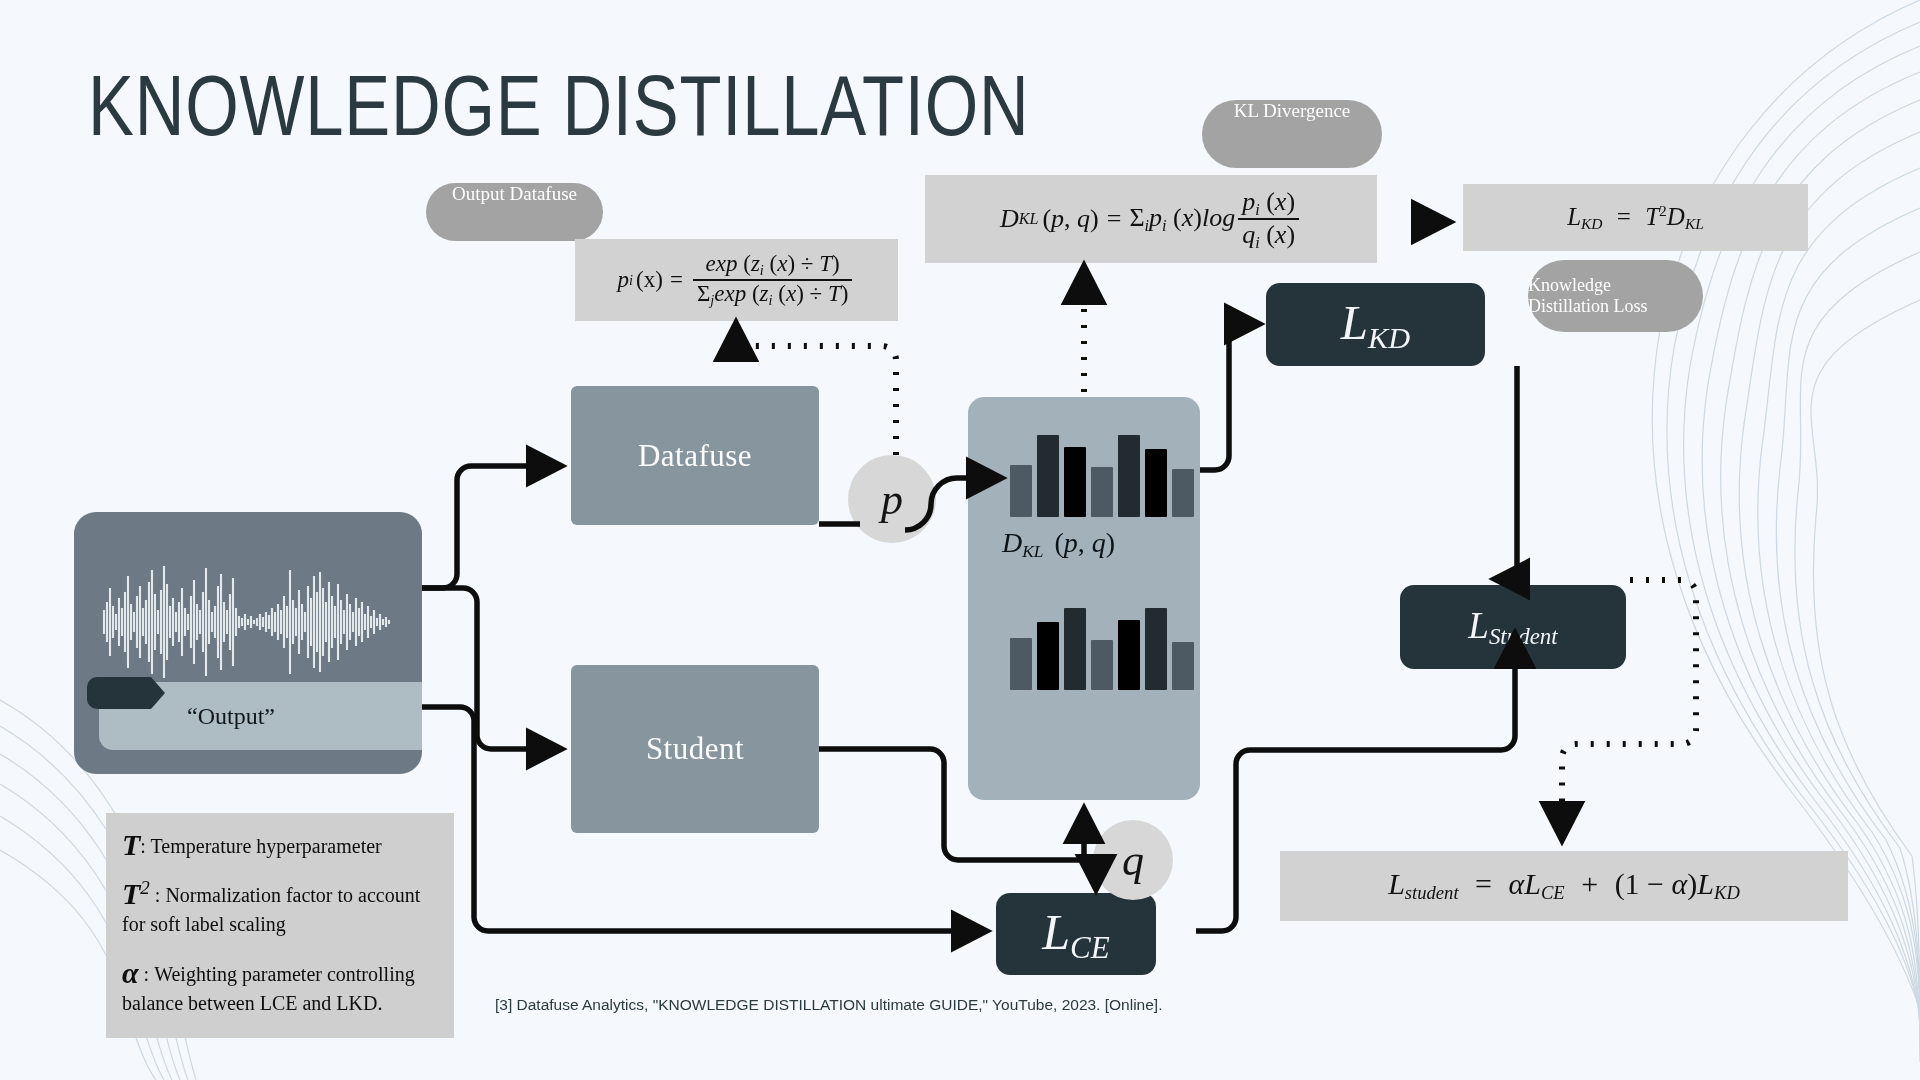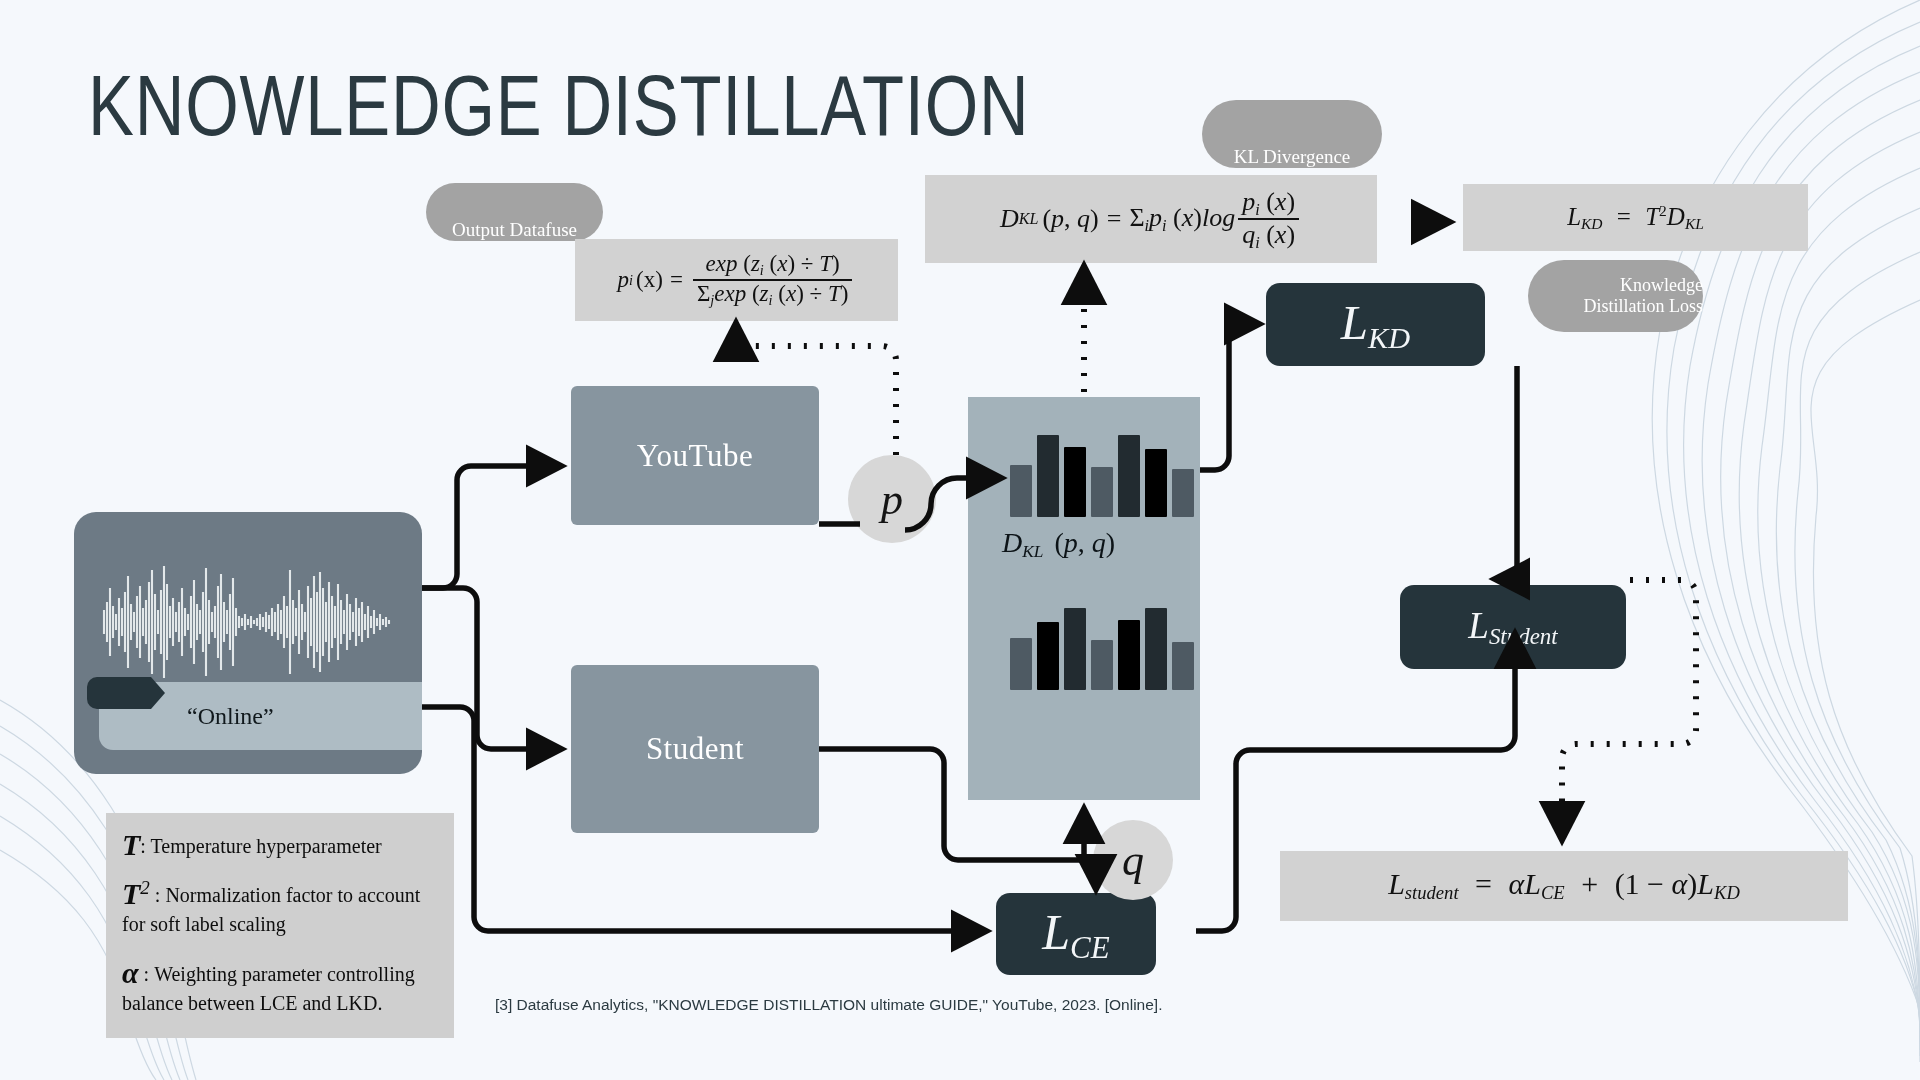--- a/index.html
+++ b/index.html
@@ -23,21 +23,21 @@
     font-size:86px;line-height:1;letter-spacing:1px;
     color:#2b3a41;font-weight:300;
     transform:scaleX(.80);transform-origin:left top;
     white-space:nowrap;
   }
 
   
   .pill{
     background:#a3a3a3;color:#ffffff;border-radius:999px;
     font-family:"Liberation Serif",serif;
-    display:flex;align-items:flex-end;justify-content:center;
+    display:flex;align-items:flex-start;justify-content:center;
     text-align:center;line-height:1.15;
   }
 
   
   .fbox{
     background:#d2d2d2;color:#111;
     display:flex;align-items:center;justify-content:center;
     font-family:"Liberation Serif",serif;
   }
 
@@ -75,21 +75,21 @@
     background:#cfcfcf;color:#0d0d0d;
     font-family:"Liberation Serif",serif;font-size:20px;line-height:1.22;
     padding:14px 16px 16px 16px;
     margin-top:20px;
   }
   .legend .row{margin-bottom:12px;}
   .legend .sym{font-size:30px;font-style:italic;font-weight:600;vertical-align:-2px;}
   .legend .sup{font-size:19px;vertical-align:8px;font-style:italic;}
 
   
-  .distpanel{background:#a3b2ba;border-radius:0;text-align:right;}
+  .distpanel{background:#a3b2ba;border-radius:16px;text-align:right;}
   .bars{position:absolute;display:flex;align-items:flex-end;gap:5px;}
   .bar{width:22px;border-radius:1px;}
   .dkl-label{
     position:absolute;font-family:"Liberation Serif",serif;
     color:#0c1317;font-size:28px;white-space:nowrap;
   }
 
   
   .cite{
     position:absolute;left:495px;top:996px;
@@ -297,38 +297,38 @@
           <line x1="309" y1="67" x2="309" y2="73"></line>
         <line x1="312" y1="65" x2="312" y2="75"></line>
           <line x1="315" y1="68" x2="315" y2="72"></line>
       </g>
     </svg>
 
     <div class="labelchip" style="left:25px;top:170px;width:298px;height:68px;padding-left:88px;font-size:24px;">
       <svg width="84" height="54" viewBox="0 0 84 54" style="position:absolute;left:-14px;top:-11px;">
         <path d="M12,6 H66 L80,22 L66,38 H12 A10,10 0 0 1 2,28 V16 A10,10 0 0 1 12,6 Z" fill="#25343b"></path>
       </svg>
-      <span>“Online”</span>
+      <span>“Output”</span>
     </div>
   </div>
 
   <div class="n legend" style="left:106px;top:793px;width:348px;height:225px;">
     <div class="row">
       <span class="sym">T</span><span>: Temperature hyperparameter</span>
     </div>
     <div class="row">
       <span class="sym">T</span><span class="sup">2</span> <span>: Normalization factor to account for soft label scaling</span>
     </div>
     <div class="row" style="margin-top:18px;">
       <span class="sym">α</span> <span>: Weighting parameter controlling balance between LCE and LKD.</span>
     </div>
   </div>
 
   <div class="n model" style="left:571px;top:386px;width:248px;height:139px;">
-    <span>YouTube</span>
+    <span>Datafuse</span>
   </div>
 
   <div class="n model" style="left:571px;top:665px;width:248px;height:168px;">
     <span>Student</span>
   </div>
 
   <div class="n distpanel" style="left:968px;top:397px;width:232px;height:403px;">
 
     <div class="bars" style="left:42px;top:20px;height:100px;align-items:flex-end;">
       <div class="bar" style="height:52px;background:#4e5a63;"></div>

